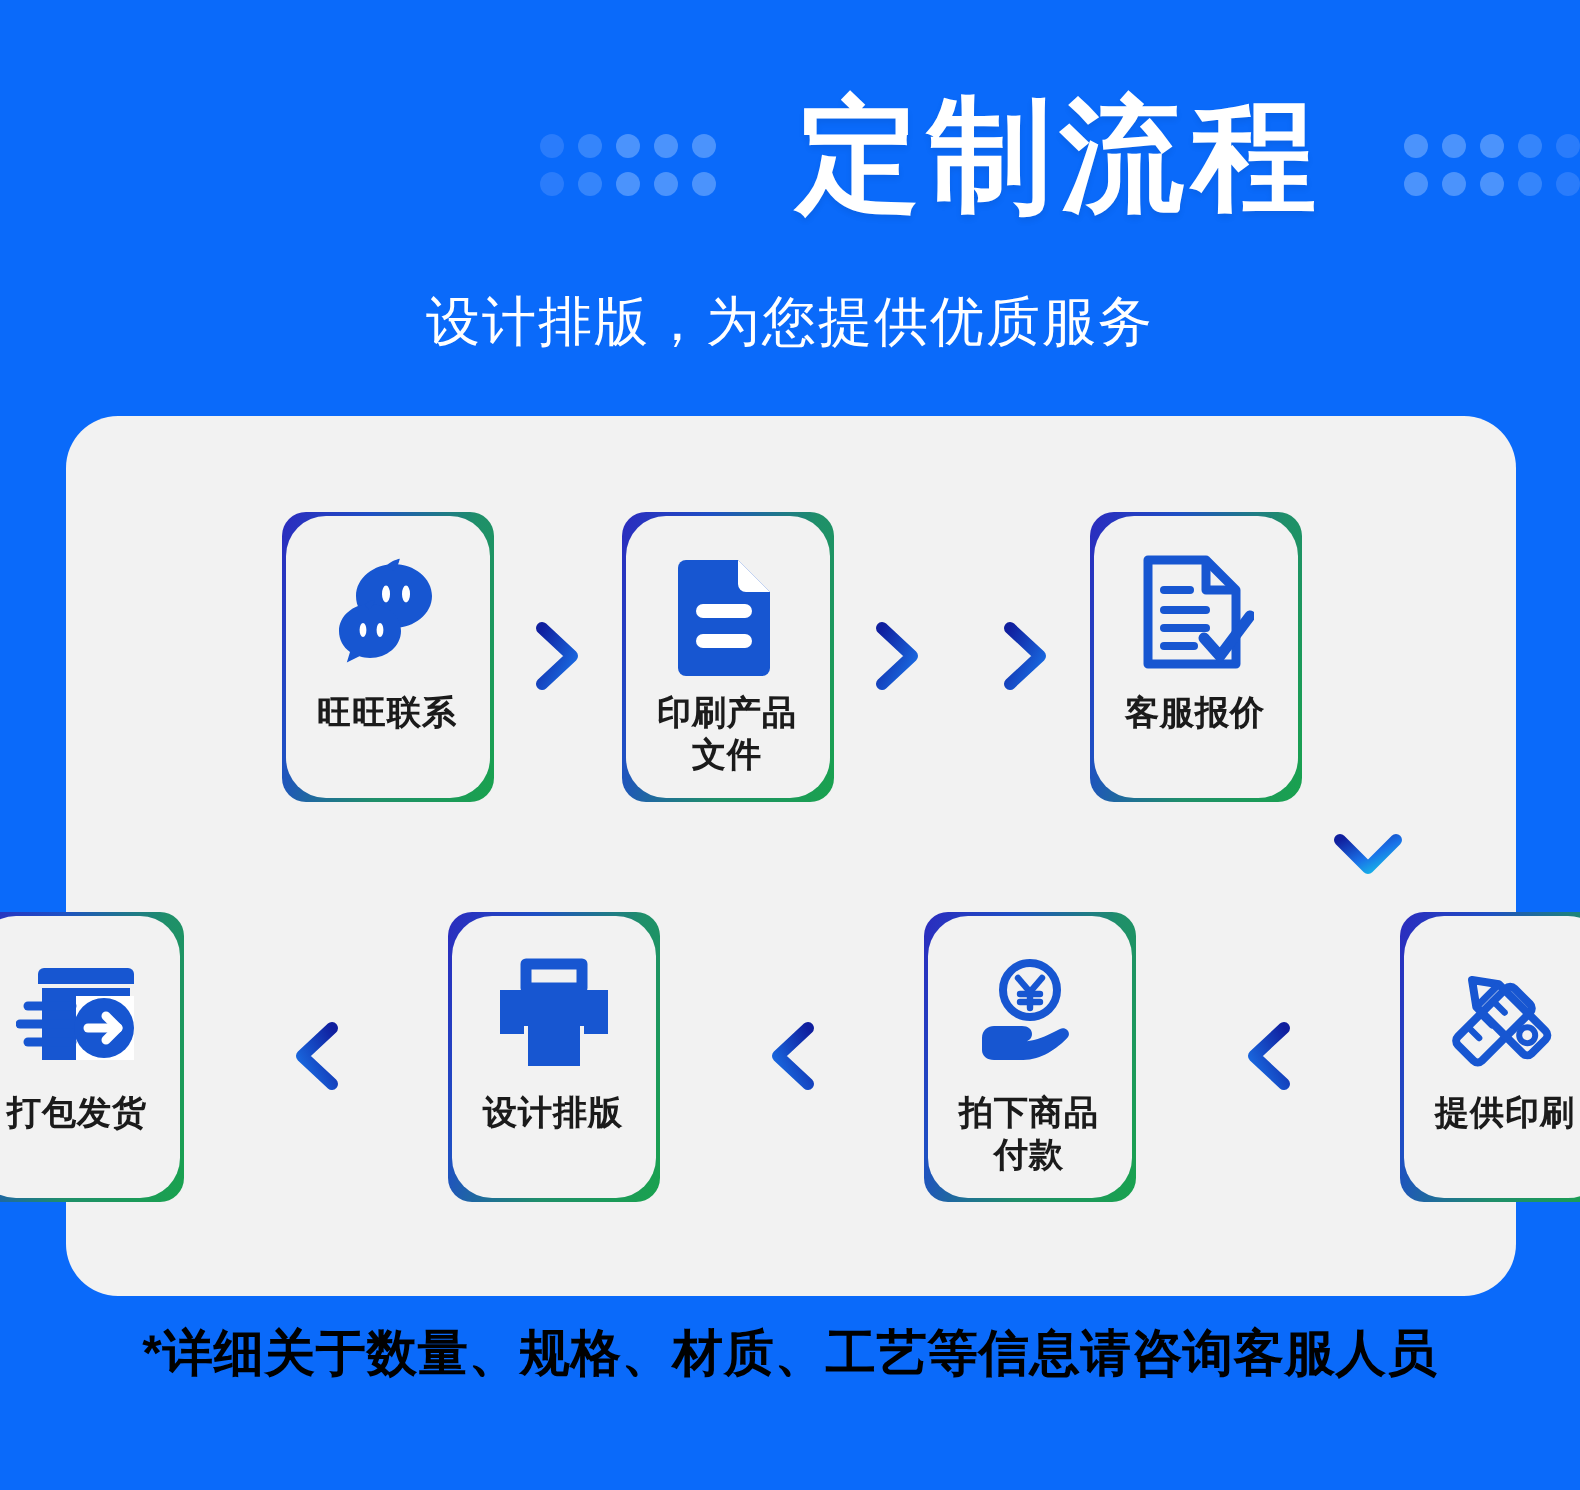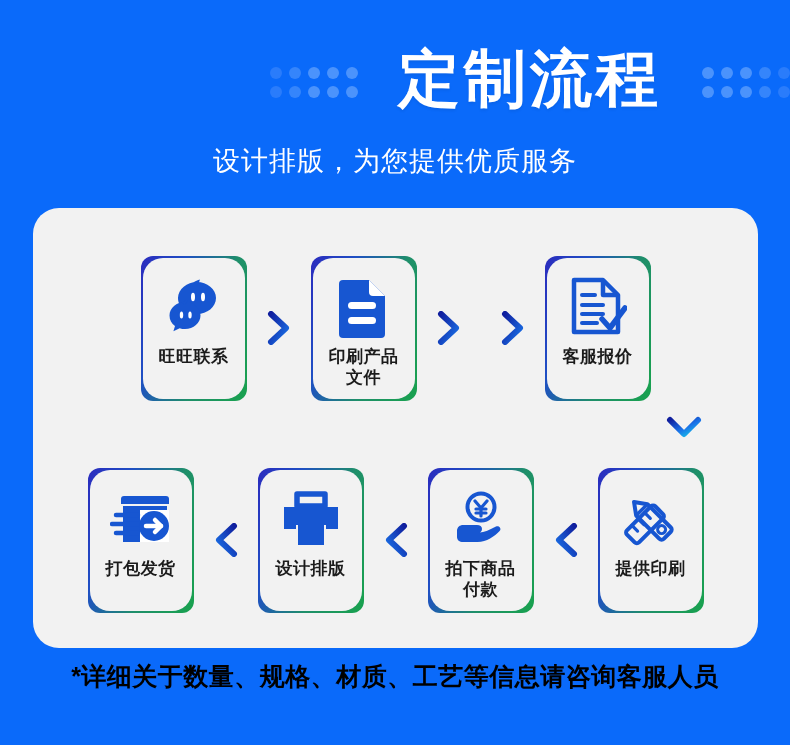--- a/index.html
+++ b/index.html
@@ -94,21 +94,21 @@
   .row {
     position: absolute;
     left: 0;
     width: 725px;
     height: 150px;
     display: flex;
     align-items: center;
     justify-content: center;
   }
   .row.row-1 { top: 45px; }
-  .row.row-2 { top: 257px; }
+  .row.row-2 { top: 245px; gap: 34px; }
 
   
   .card {
     position: relative;
     width: 106px;
     height: 145px;
     border-radius: 12px;
     padding: 2px;
     background: linear-gradient(110deg, #2b2bbe 0%, #1f4fc4 28%, #1f8f6a 62%, #19a24e 100%);
     box-sizing: border-box;

